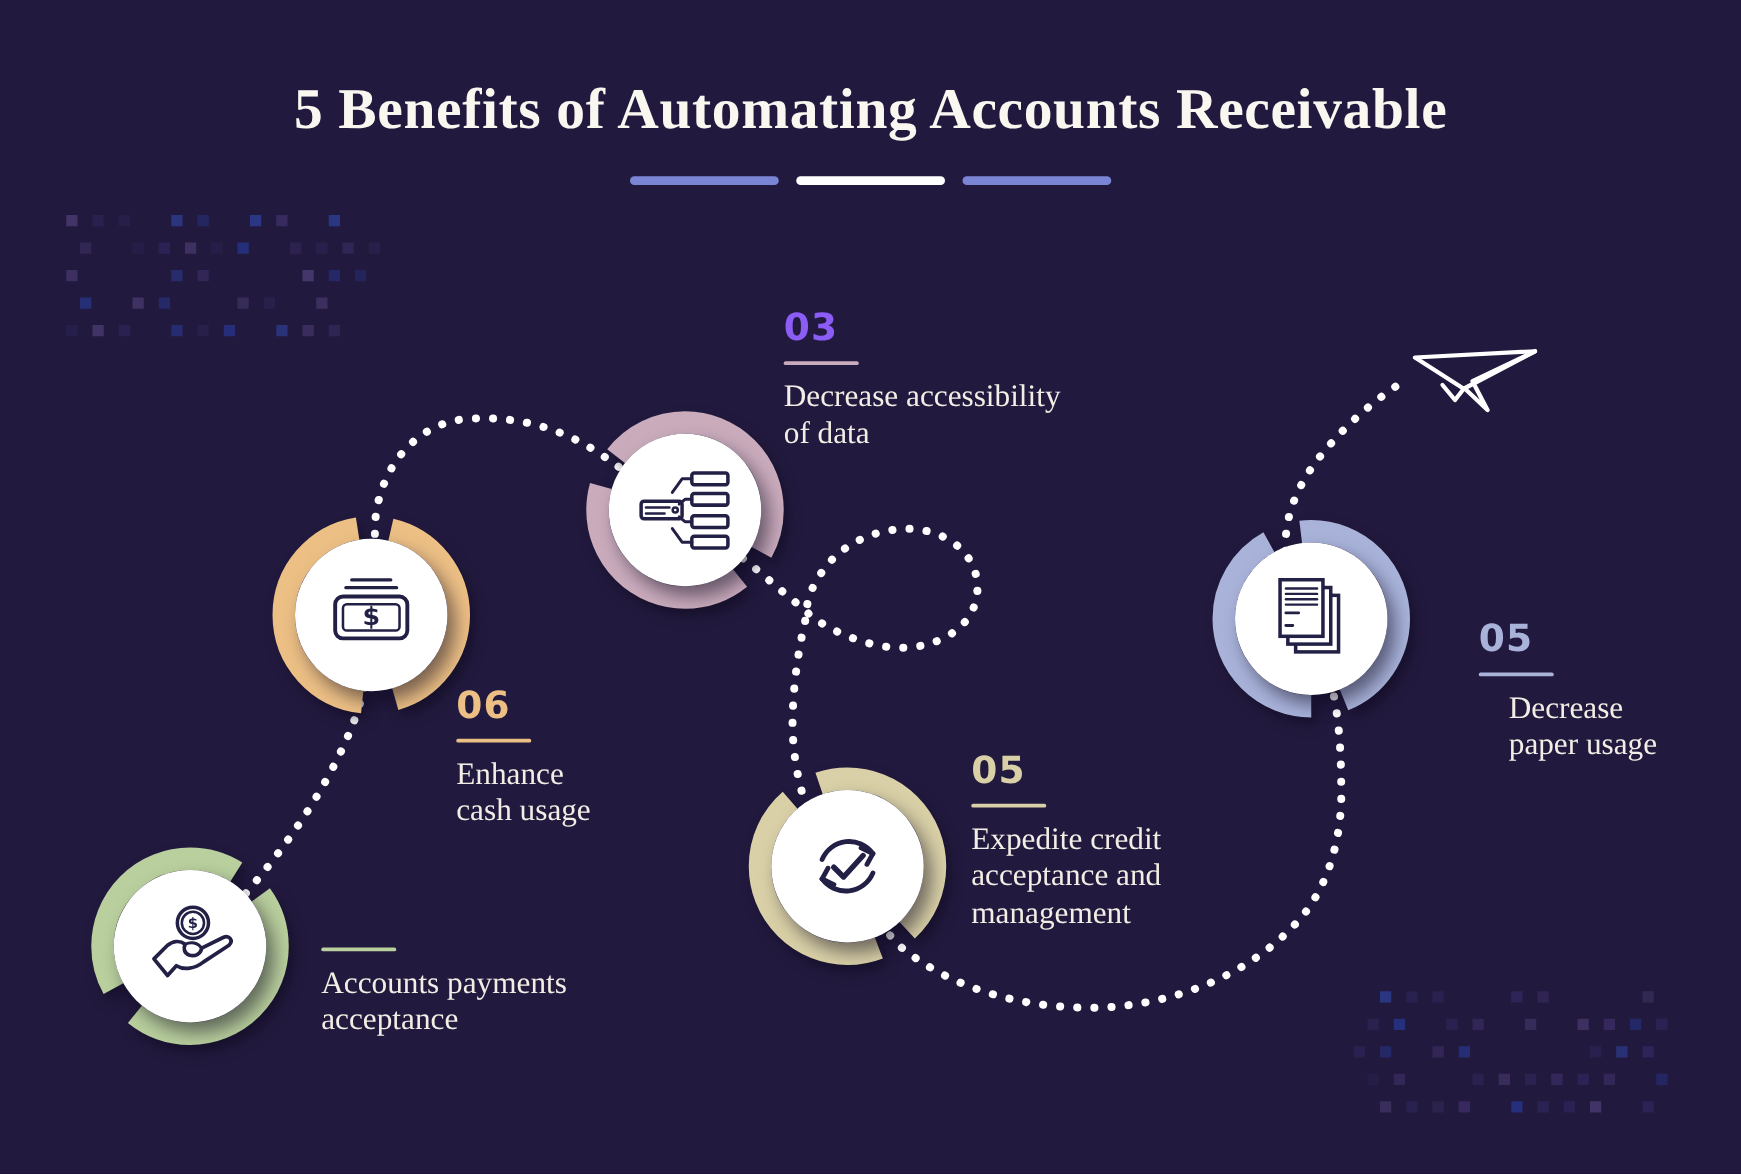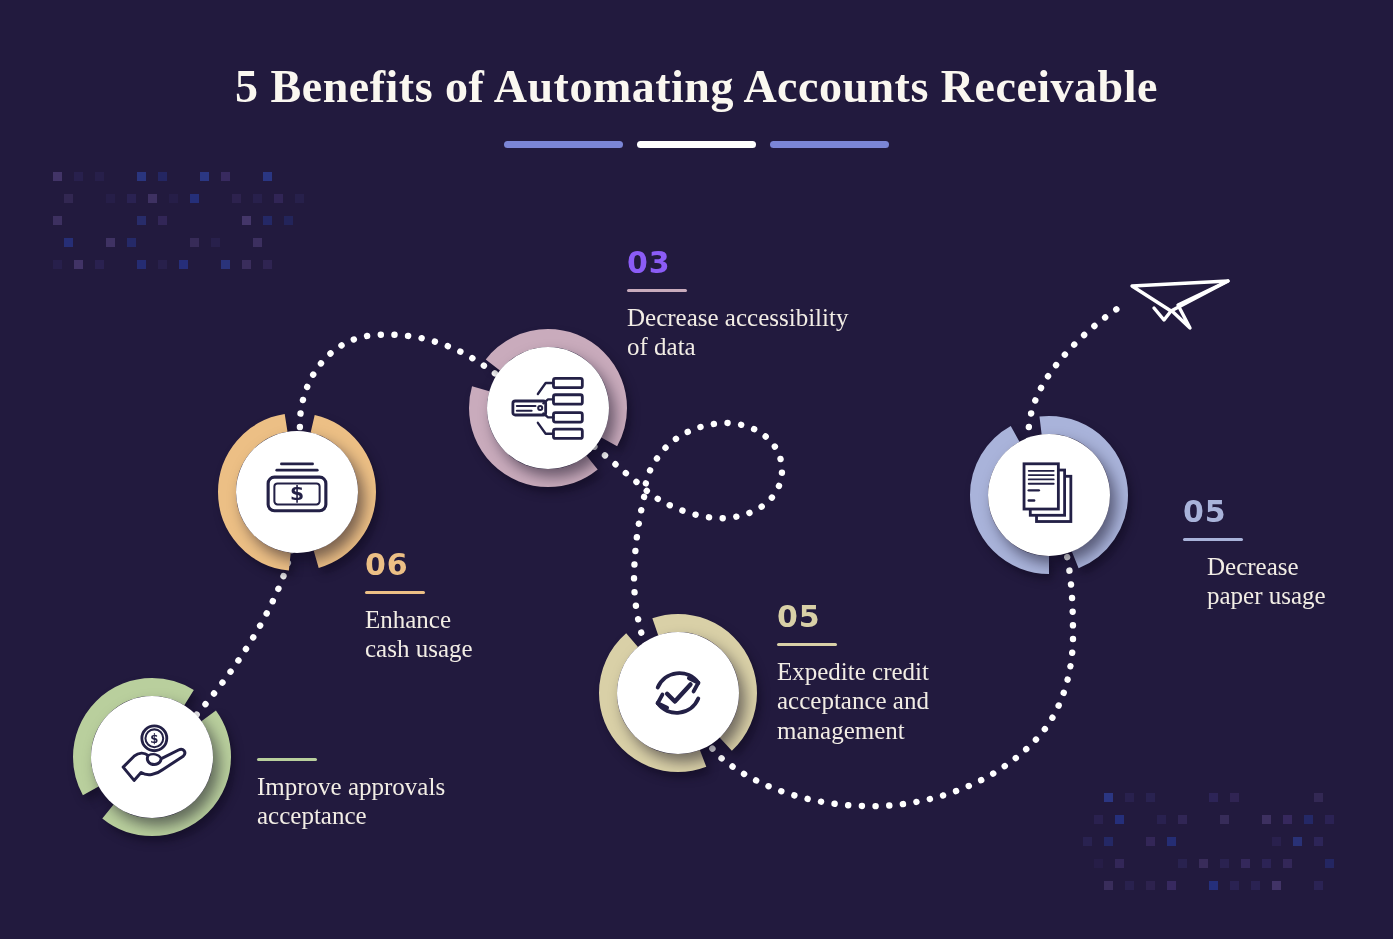--- a/index.html
+++ b/index.html
@@ -263,21 +263,21 @@
         <path class="icon-stroke" stroke-width="2.4" d="M24,30 H56"></path>
         <path class="icon-stroke" stroke-width="2.4" d="M24,35.5 H56"></path>
         <path class="icon-stroke" stroke-width="3" d="M24,44 H37"></path>
         <path class="icon-stroke" stroke-width="3" d="M24,57 H31"></path>
       </svg>
     </div>
   </div>
 
   <div class="benefit-text t0" style="left:257px;top:747px;">
     <div class="rule" style="background: rgb(185, 207, 157);"></div>
-    <div class="label">Improve approvals acceptance</div>
+    <div class="label">Accounts payments acceptance</div>
   </div>
 
   <div class="benefit-text t1" style="left:365px;top:550px;">
     <div class="num" style="color: rgb(236, 191, 133);">06</div>
     <div class="rule" style="background: rgb(236, 191, 133);"></div>
     <div class="label">Enhance cash usage</div>
   </div>
 
   <div class="benefit-text t2" style="left:627px;top:248px;">
     <div class="num" style="color: #8b5cf6;">03</div>

